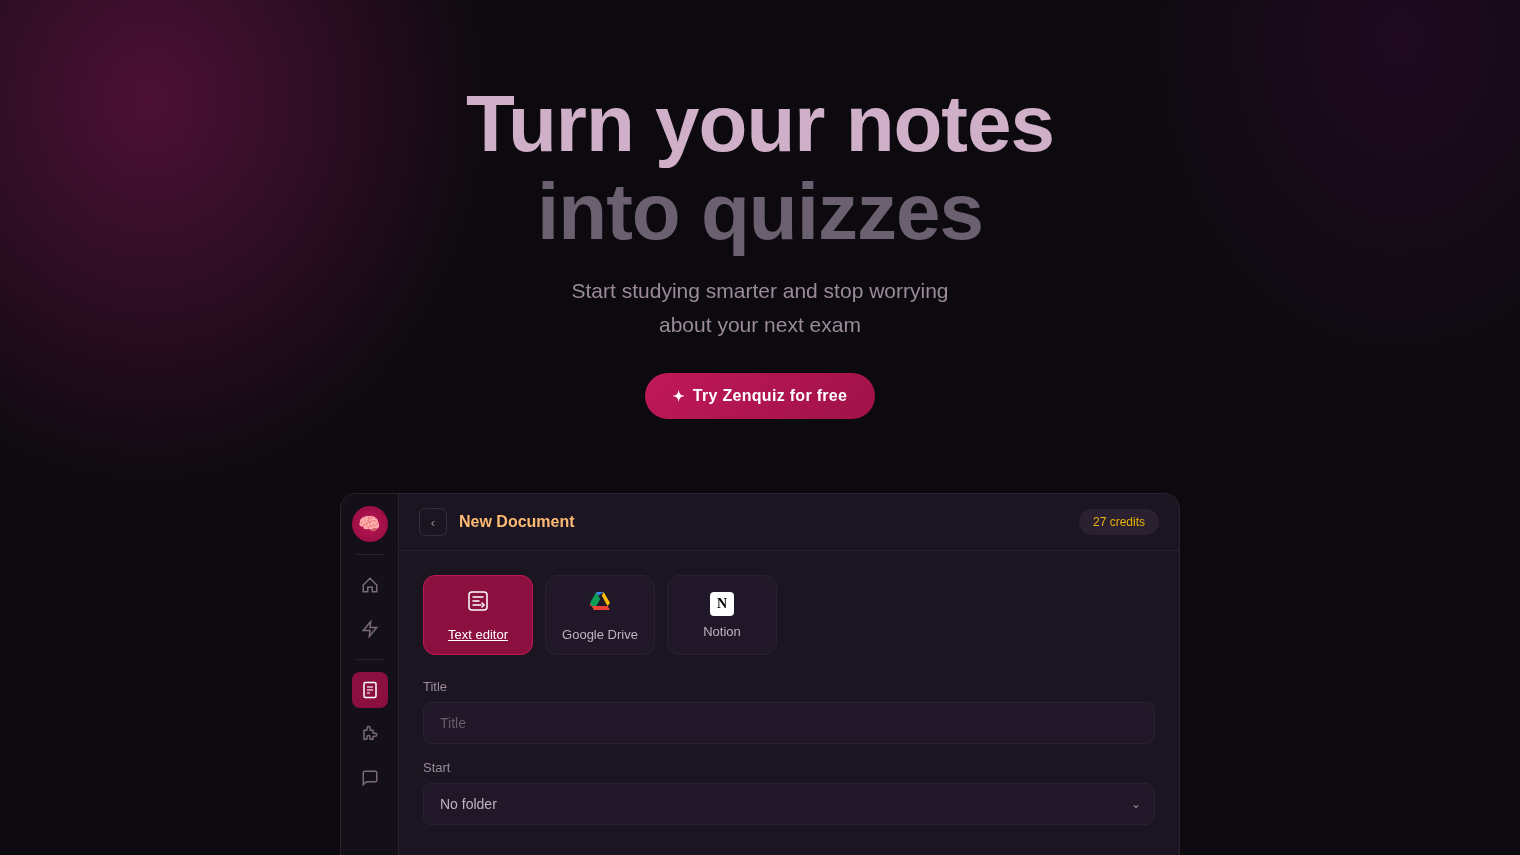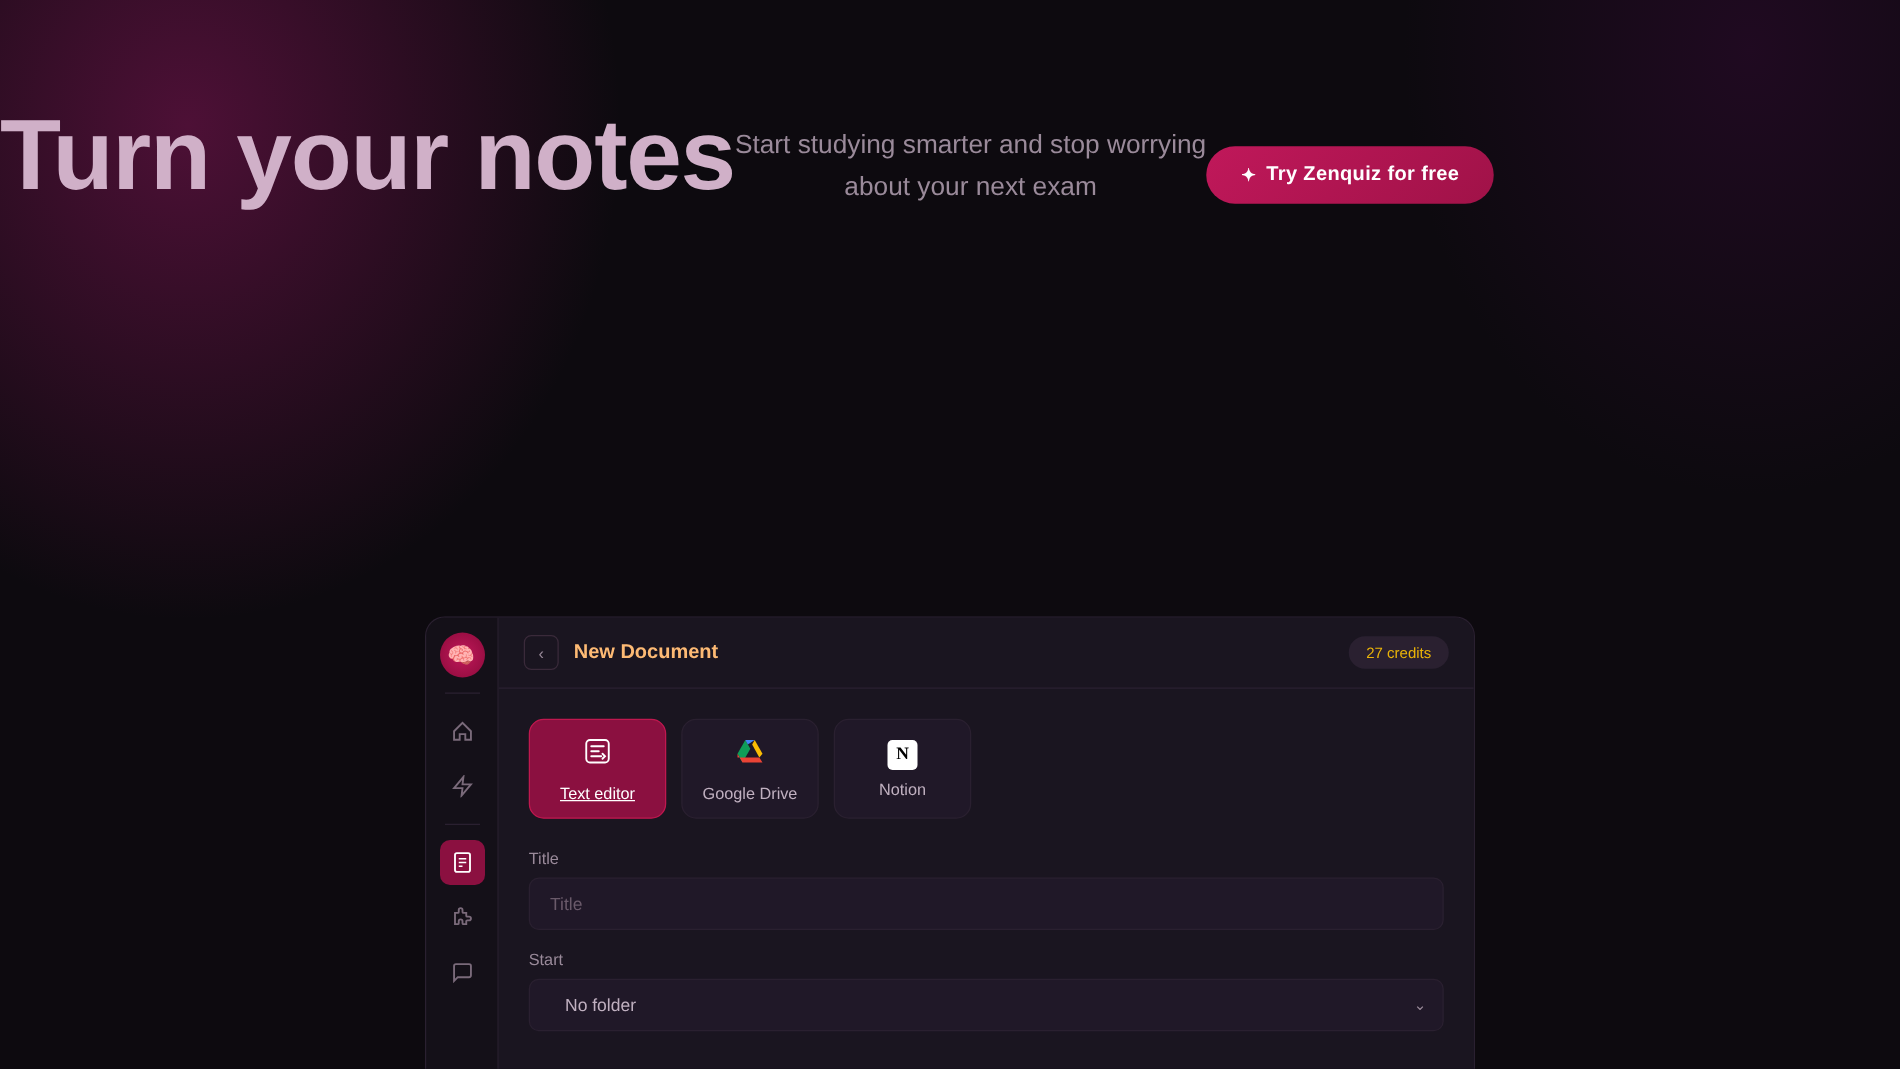--- a/index.html
+++ b/index.html
@@ -27,21 +27,21 @@
       width: 400px; height: 400px;
       background: radial-gradient(ellipse at 70% 10%, rgba(60, 10, 60, 0.4) 0%, transparent 70%);
       pointer-events: none;
     }
 
     
     .hero {
       position: relative;
       z-index: 1;
       display: flex;
-      flex-direction: row;
+      flex-direction: column;
       align-items: center;
       padding-top: 80px;
       text-align: center;
     }
 
     .hero-title-line1 {
       font-size: 80px;
       font-weight: 700;
       color: #d0b0c8;
       letter-spacing: -1px;
@@ -265,21 +265,21 @@
     .form-select-wrapper {
       position: relative;
       margin-bottom: 16px;
     }
 
     .form-select {
       width: 100%;
       background: #201828;
       border: 1px solid #2a2030;
       border-radius: 8px;
-      padding: 12px 28px;
+      padding: 12px 16px;
       color: #c0b0c0;
       font-size: 14px;
       appearance: none;
       cursor: pointer;
       outline: none;
     }
 
     .form-select-arrow {
       position: absolute;
       right: 14px;
@@ -313,20 +313,21 @@
   </style>
 </head>
 <body>
 
 <div class="bg-gradient-left"></div>
 <div class="bg-gradient-right"></div>
 
 <div class="hero">
   <h1>
     <div class="hero-title-line1">Turn your notes</div>
+    <div class="hero-title-line2">into quizzes</div>
   </h1>
   <p class="hero-subtitle">
     <span>Start studying smarter and stop worrying</span><br>
     <span>about your next exam</span>
   </p>
   <button class="cta-button">
     <span class="cta-icon">✦</span>
     <span>Try Zenquiz for free</span>
   </button>
 </div>

